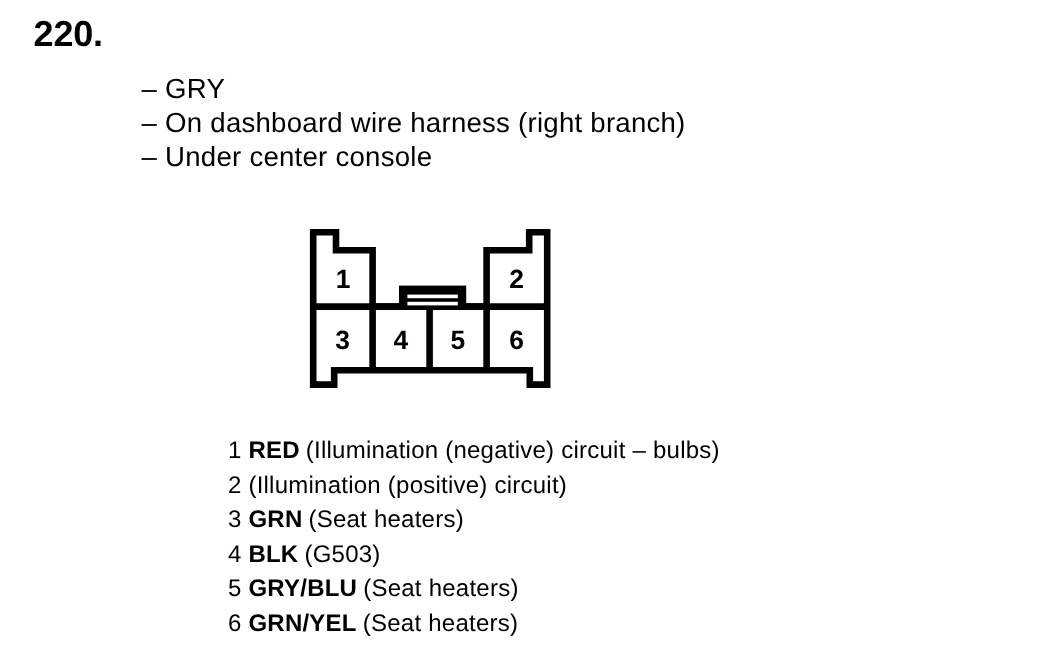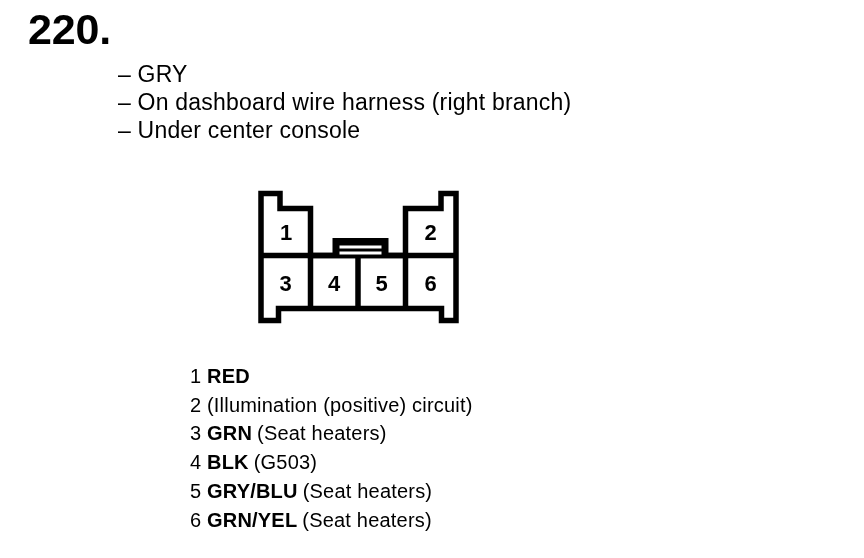--- a/index.html
+++ b/index.html
@@ -11,21 +11,21 @@
     color: #000000;
     font-family: "Liberation Sans", sans-serif;
     overflow: hidden;
   }
   .header {
     position: absolute;
     left: 28px;
     top: 9px;
     display: flex;
     gap: 19px;
-    font-size: 43px;
+    font-size: 30px;
     line-height: 40px;
     font-weight: bold;
     letter-spacing: -0.2px;
     white-space: nowrap;
   }
   .details {
     position: absolute;
     left: 118px;
     top: 60px;
     font-size: 23px;
@@ -91,20 +91,21 @@
     <text class="pin-num" x="285.5" y="291" text-anchor="middle">3</text>
     <text class="pin-num" x="334" y="291" text-anchor="middle">4</text>
     <text class="pin-num" x="381.5" y="291" text-anchor="middle">5</text>
     <text class="pin-num" x="430.5" y="291" text-anchor="middle">6</text>
   </svg>
 
   <div class="legend">
     <div class="legend-row">
       <span class="num">1</span>
       <span class="wire">RED</span>
+      <span class="desc">(Illumination (negative) circuit – bulbs)</span>
     </div>
     <div class="legend-row">
       <span class="num">2</span>
       <span class="desc">(Illumination (positive) circuit)</span>
     </div>
     <div class="legend-row">
       <span class="num">3</span>
       <span class="wire">GRN</span>
       <span class="desc">(Seat heaters)</span>
     </div>

